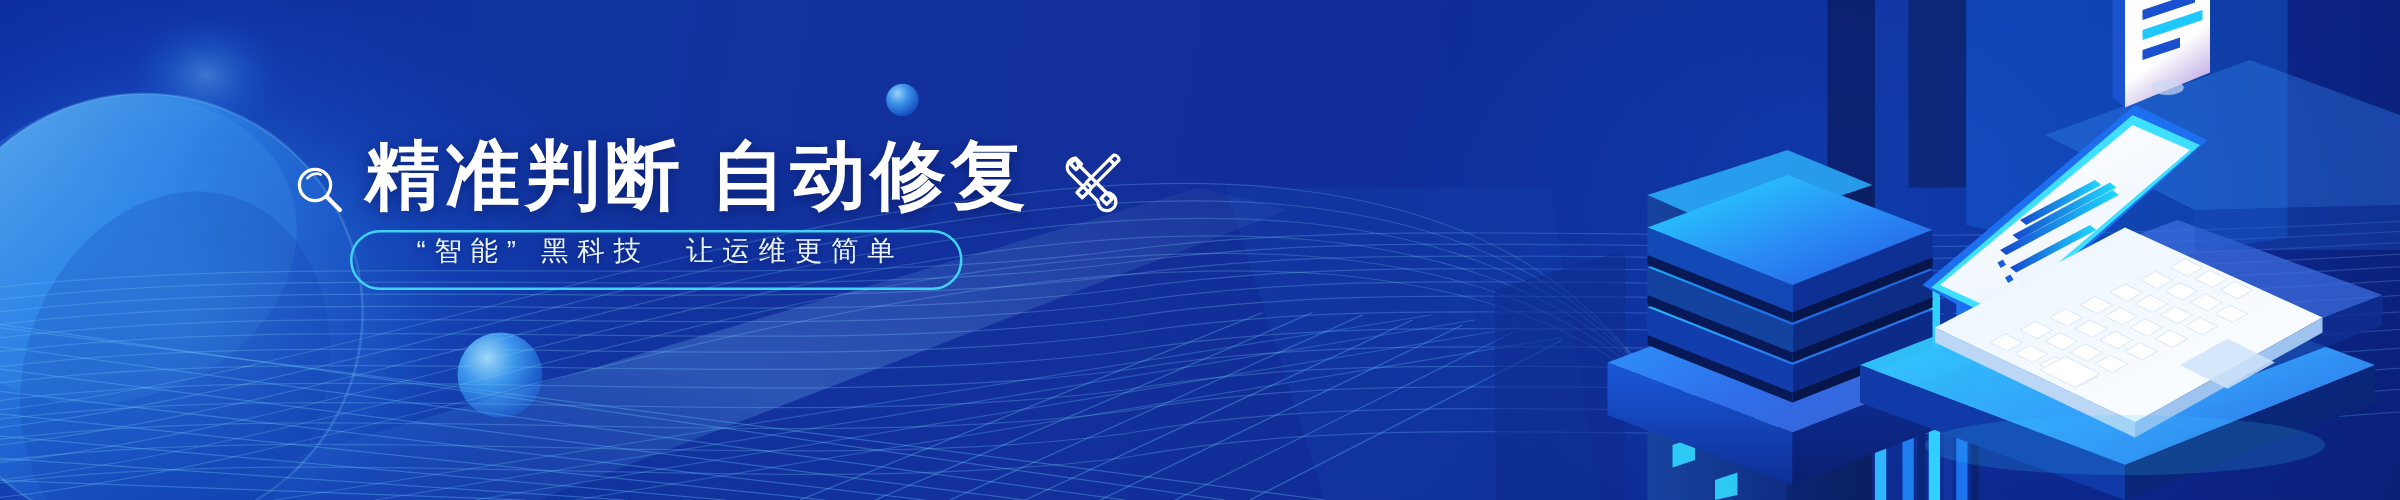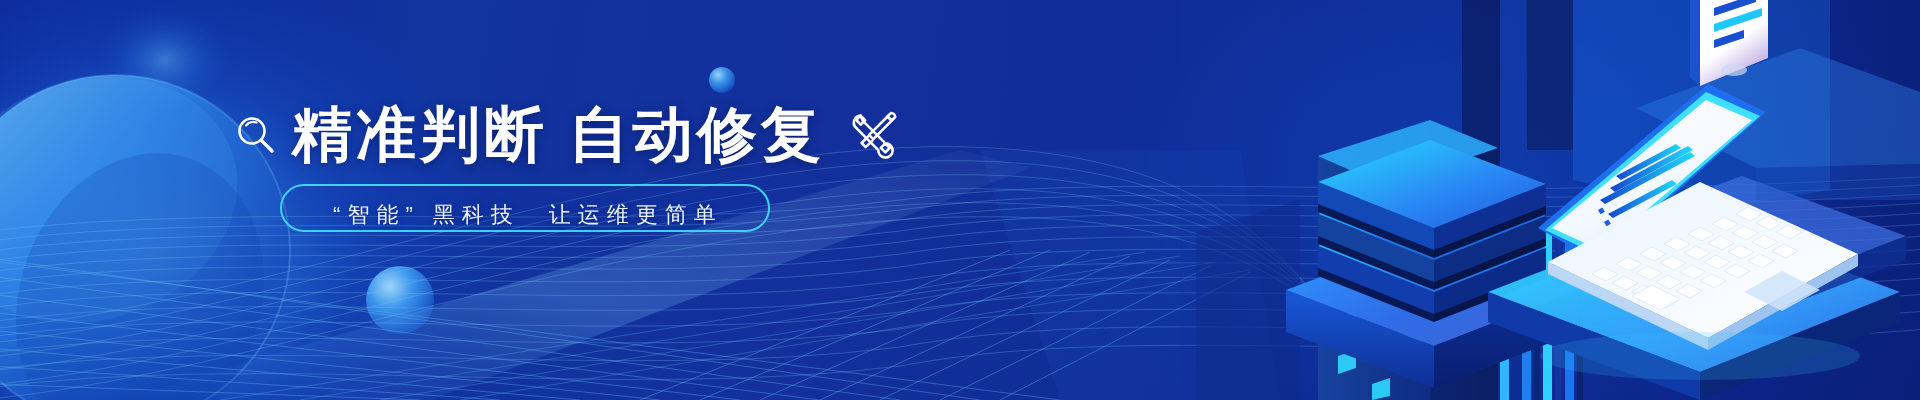--- a/index.html
+++ b/index.html
@@ -16,41 +16,41 @@
 
   .layer { position:absolute; inset:0; }
   svg.layer { display:block; }
 
   
   #content {
     position:absolute; left:228px; top:96px; width:640px; height:140px;
     z-index:40;
   }
   #headline-row {
-    display:flex; align-items:center; height:78px; gap:14px;
+    display:flex; align-items:flex-end; height:78px; gap:14px;
     padding-left:6px;
   }
   #headline-text {
     color:#ffffff;
     font-size:60px;
     font-weight:bold;
     letter-spacing:4px;
     line-height:66px;
     white-space:nowrap;
     text-shadow:0 2px 10px rgba(3,16,80,0.55);
     font-family:"Liberation Sans", sans-serif;
   }
   .hl-icon { flex:0 0 auto; display:block; }
 
   #subtitle-pill {
     position:absolute; left:52px; top:88px;
     width:490px; height:48px;
     border:2px solid #3fd2f5;
     border-radius:26px;
-    display:flex; align-items:flex-end; justify-content:center;
+    display:flex; align-items:flex-start; justify-content:center;
     background:rgba(14,48,170,0.12);
   }
   #subtitle-text {
     color:#eaf4ff;
     font-size:22px;
     letter-spacing:7px;
     white-space:nowrap;
     font-family:"Liberation Sans", sans-serif;
     text-shadow:0 1px 6px rgba(5,20,90,0.6);
     padding-left:6px;

